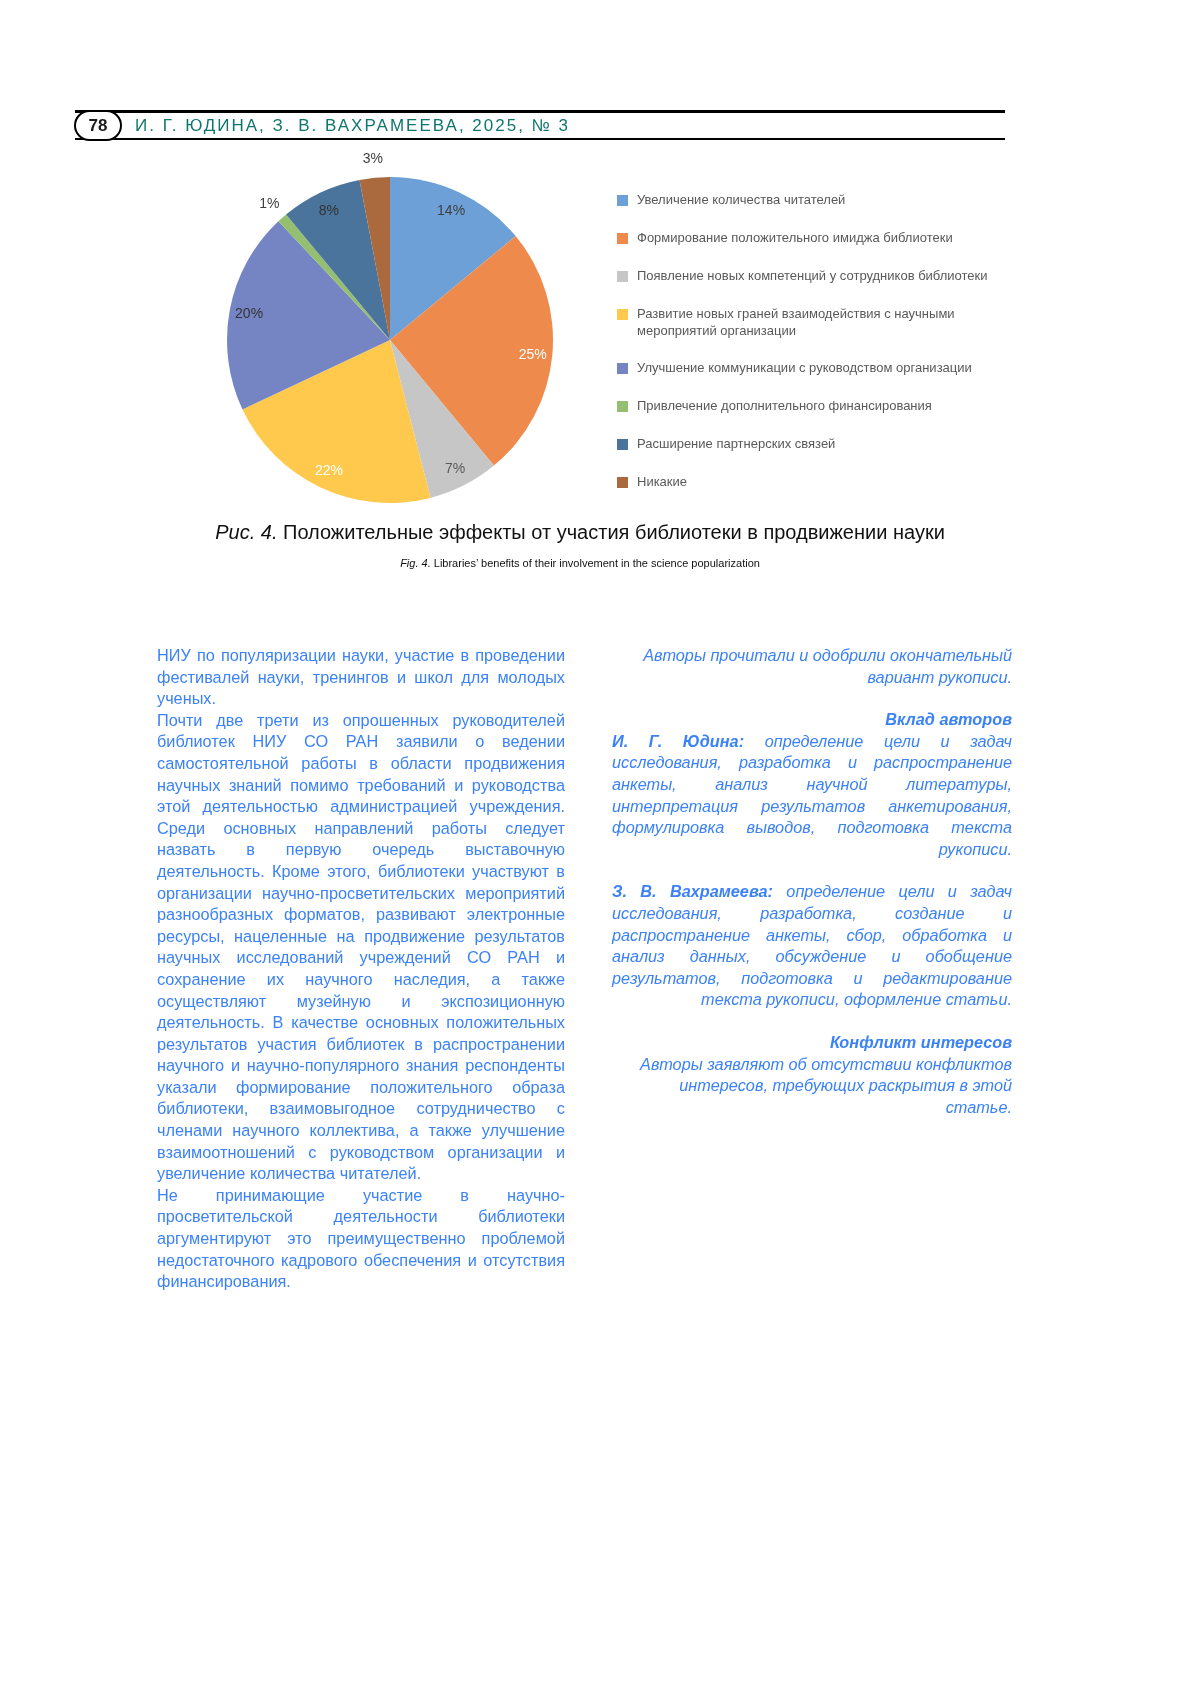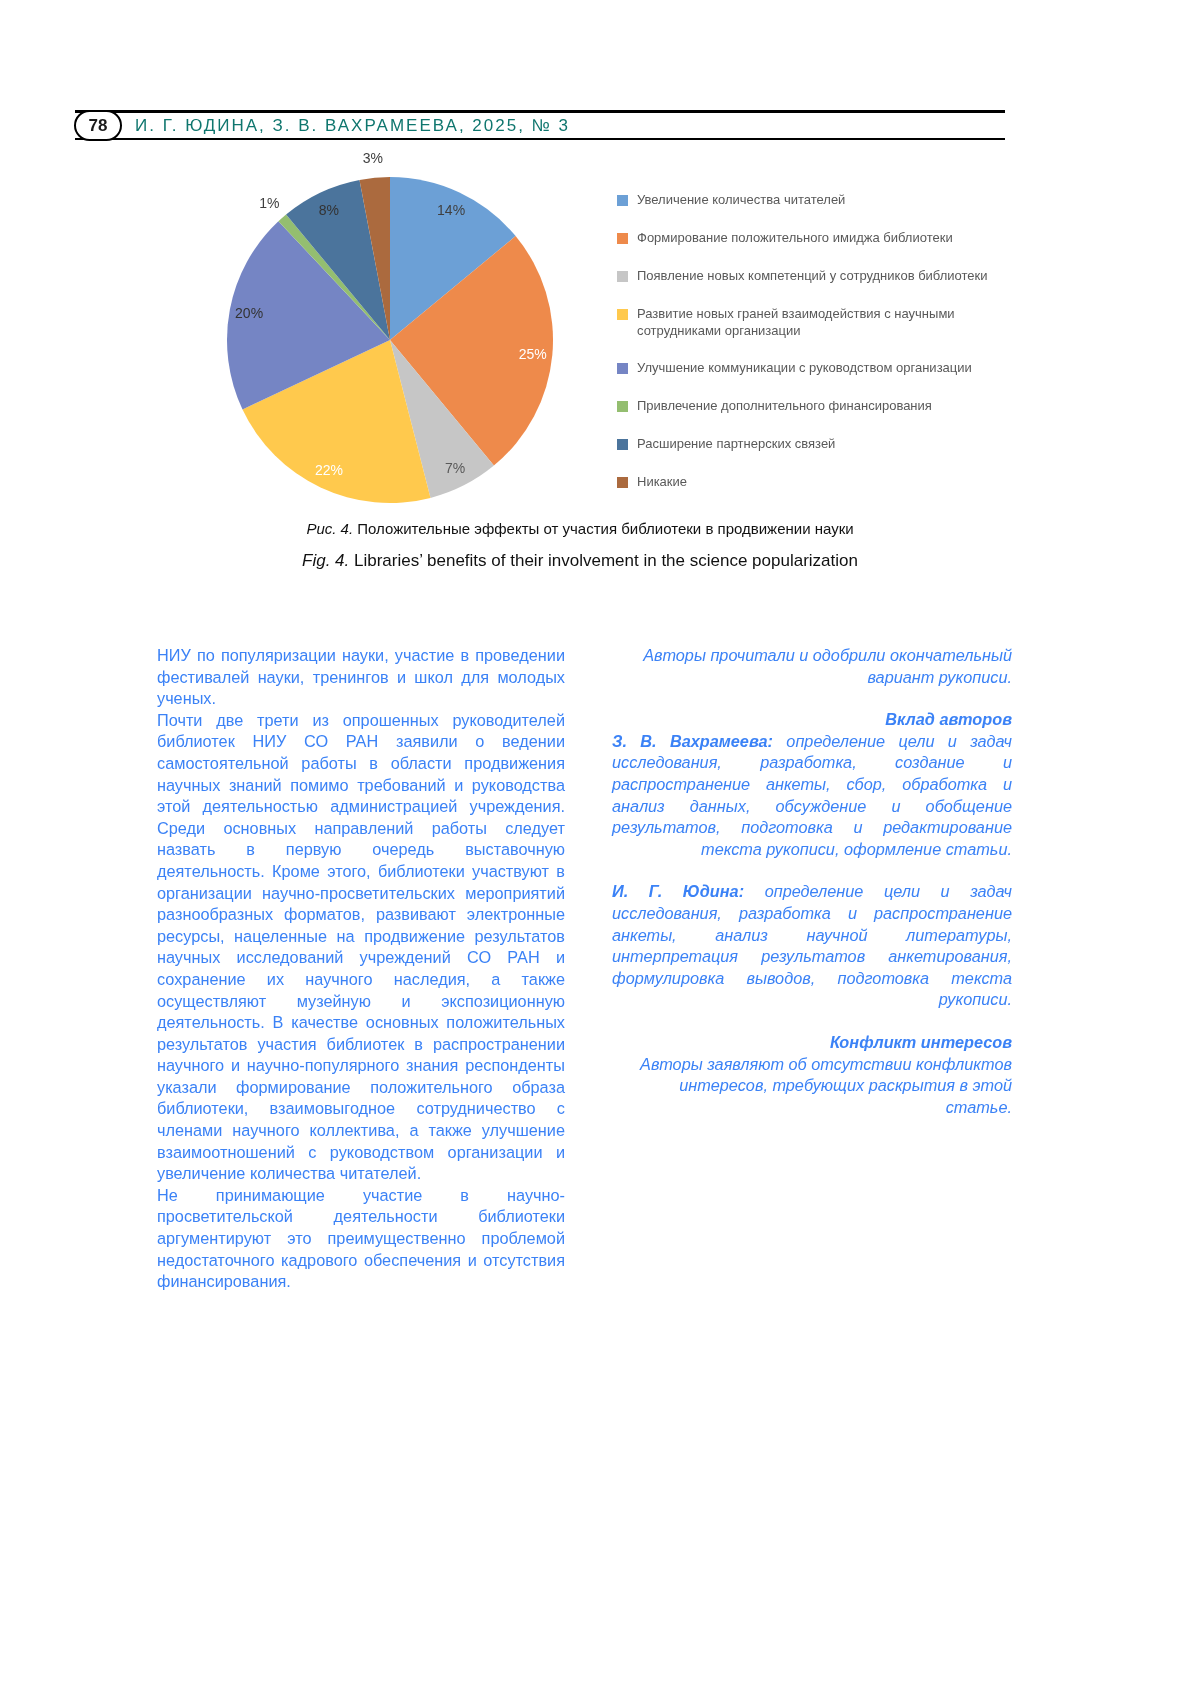--- a/index.html
+++ b/index.html
@@ -29,22 +29,22 @@
   .chart { position:absolute; left:200px; top:150px; width:820px; display:flex; }
   .chart svg { width:380px; height:380px; flex:0 0 380px; }
   .pie-label { font-family:"Liberation Sans", sans-serif; font-size:14px; }
   .legend { flex:1 1 auto; margin-left:37px; padding-top:42px; display:flex; flex-direction:column; gap:21px; }
   .legend-item { display:flex; align-items:flex-start; }
   .legend-swatch { flex:0 0 11px; width:11px; height:11px; margin-top:3px; margin-right:9px; }
   .legend-label { font-size:13px; line-height:1.3; color:#595959; }
 
   
   .caption { position:absolute; left:150px; top:518px; width:860px; text-align:center; }
-  .cap-line { font-size:15px; line-height:1.45; color:#111; }
-  .cap-en { margin-top:9px; font-size:17px; }
+  .cap-line { font-size:20px; line-height:1.45; color:#111; }
+  .cap-en { margin-top:9px; font-size:11px; }
   .it { font-style:italic; }
 
   
   .columns { position:absolute; left:157px; top:645px; width:855px; display:flex; gap:47px; }
   .col { font-size:16.3px; line-height:21.6px; color:#3b82f6; }
   .col-left { width:408px; text-align:justify; }
   .col-left p { text-align:justify; }
   .col-left p + p { }
   .col-right { width:400px; font-style:italic; }
   .rt { text-align:right; margin-bottom:21px; }
@@ -88,21 +88,21 @@
         <div class="legend-item">
           <span class="legend-swatch" style="background: rgb(238, 138, 75);"></span>
           <span class="legend-label">Формирование положительного имиджа библиотеки</span>
         </div>
         <div class="legend-item">
           <span class="legend-swatch" style="background: rgb(198, 198, 198);"></span>
           <span class="legend-label">Появление новых компетенций у сотрудников библиотеки</span>
         </div>
         <div class="legend-item">
           <span class="legend-swatch" style="background: rgb(255, 201, 77);"></span>
-          <span class="legend-label">Развитие новых граней взаимодействия с научными сотрудниками организации</span>
+          <span class="legend-label">Развитие новых граней взаимодействия с научными мероприятий организации</span>
         </div>
         <div class="legend-item">
           <span class="legend-swatch" style="background: rgb(117, 133, 196);"></span>
           <span class="legend-label">Улучшение коммуникации с руководством организации</span>
         </div>
         <div class="legend-item">
           <span class="legend-swatch" style="background: rgb(148, 190, 112);"></span>
           <span class="legend-label">Привлечение дополнительного финансирования</span>
         </div>
         <div class="legend-item">
@@ -123,20 +123,20 @@
 
   <main class="columns">
     <div class="col col-left">
       <p>НИУ по популяризации науки, участие в проведении фестивалей науки, тренингов и школ для молодых ученых.</p>
       <p>Почти две трети из опрошенных руководителей библиотек НИУ СО РАН заявили о ведении самостоятельной работы в области продвижения научных знаний помимо требований и руководства этой деятельностью администрацией учреждения. Среди основных направлений работы следует назвать в первую очередь выставочную деятельность. Кроме этого, библиотеки участвуют в организации научно-просветительских мероприятий разнообразных форматов, развивают электронные ресурсы, нацеленные на продвижение результатов научных исследований учреждений СО РАН и сохранение их научного наследия, а также осуществляют музейную и экспозиционную деятельность. В качестве основных положительных результатов участия библиотек в распространении научного и научно-популярного знания респонденты указали формирование положительного образа библиотеки, взаимовыгодное сотрудничество с членами научного коллектива, а также улучшение взаимоотношений с руководством организации и увеличение количества читателей.</p>
       <p>Не принимающие участие в научно-просветительской деятельности библиотеки аргументируют это преимущественно проблемой недостаточного кадрового обеспечения и отсутствия финансирования.</p>
     </div>
     <div class="col col-right">
       <p class="rt">Авторы прочитали и одобрили окончательный вариант рукописи.</p>
       <h3 class="rhead">Вклад авторов</h3>
+      <p class="just"><strong>И. Г. Юдина: </strong><span>определение цели и задач исследования, разработка и распространение анкеты, анализ научной литературы, интерпретация результатов анкетирования, формулировка выводов, подготовка текста рукописи.</span></p>
       <p class="just"><strong>З. В. Вахрамеева: </strong><span>определение цели и задач исследования, разработка, создание и распространение анкеты, сбор, обработка и анализ данных, обсуждение и обобщение результатов, подготовка и редактирование текста рукописи, оформление статьи.</span></p>
-      <p class="just"><strong>И. Г. Юдина: </strong><span>определение цели и задач исследования, разработка и распространение анкеты, анализ научной литературы, интерпретация результатов анкетирования, формулировка выводов, подготовка текста рукописи.</span></p>
       <h3 class="rhead">Конфликт интересов</h3>
       <p class="rt">Авторы заявляют об отсутствии конфликтов интересов, требующих раскрытия в этой статье.</p>
     </div>
   </main>
 
 </div>
 
 </body></html>

